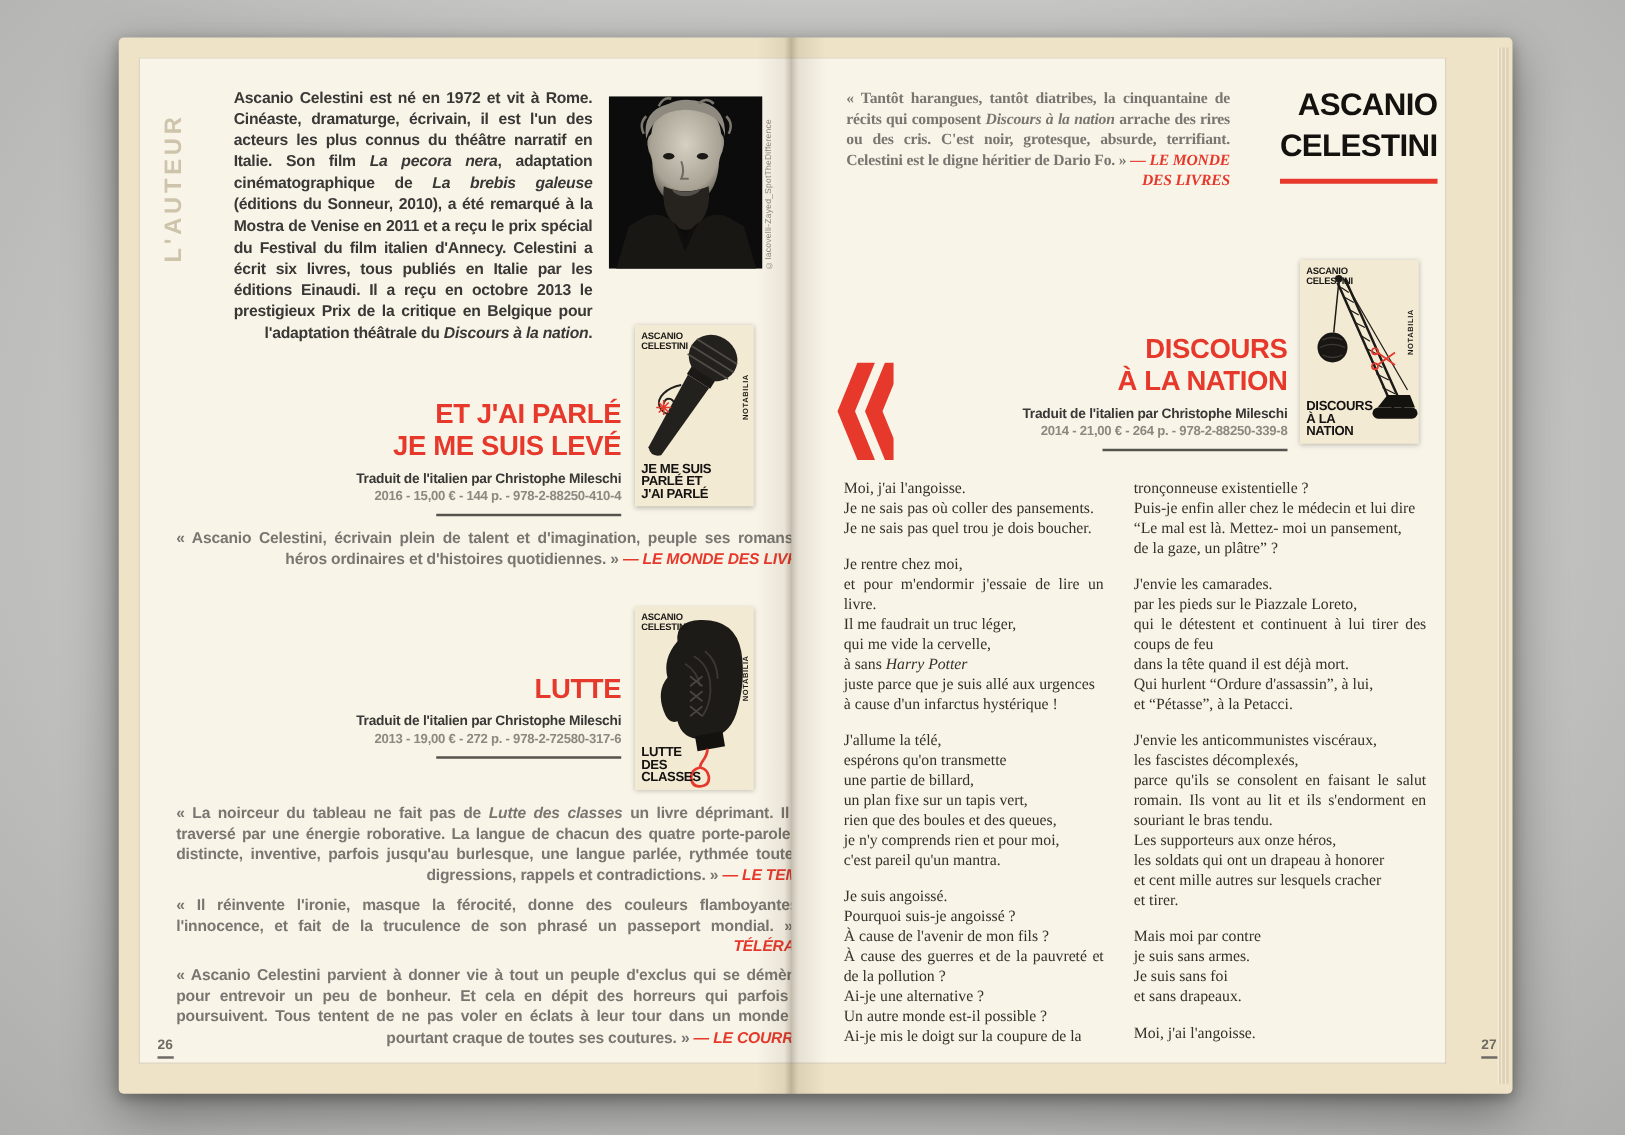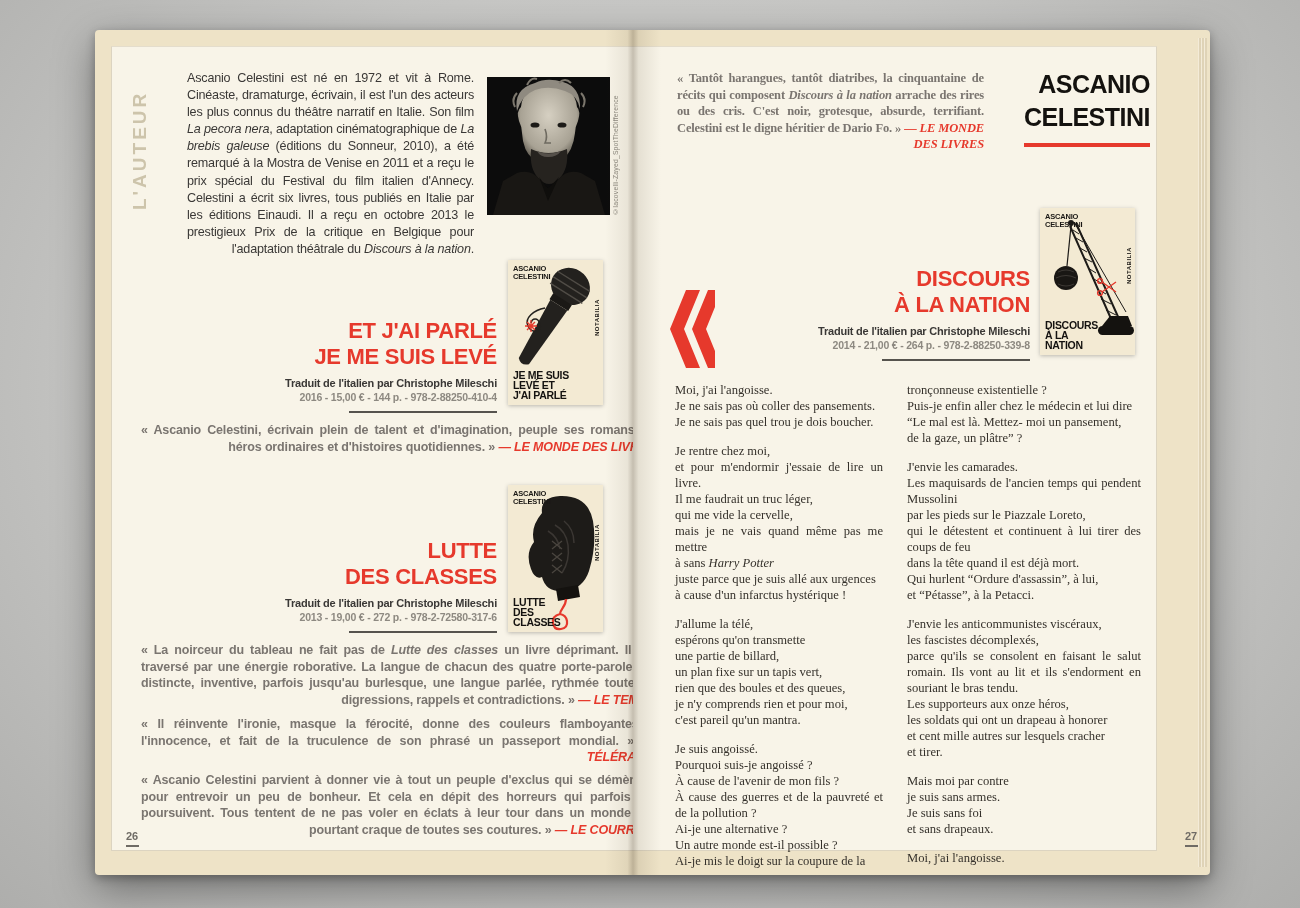--- a/index.html
+++ b/index.html
@@ -40,21 +40,21 @@
     background:repeating-linear-gradient(to right, rgba(255,255,255,.30) 0 1px, rgba(90,70,40,.10) 1px 3px);
   }
   .vert{writing-mode:vertical-rl;transform:rotate(180deg);}
   
   .lp-sidebar{
     position:absolute;left:34px;top:50px;height:130px;
     font-weight:800;font-size:19px;letter-spacing:3px;color:#cdc4ab;
   }
   .lp-bio{
     position:absolute;left:92px;top:40px;width:287px;
-    font-weight:400;font-size:12.6px;line-height:17.1px;letter-spacing:-.2px;
+    font-weight:700;font-size:12.6px;line-height:17.1px;letter-spacing:-.2px;
     color:var(--ink);text-align:justify;text-align-last:right;
   }
   .lp-photo{position:absolute;left:392px;top:47px;width:123px;height:138px;}
   .lp-photo svg{display:block;}
   .lp-credit{
     position:absolute;left:517px;top:47px;height:138px;
     font-size:6.8px;font-weight:400;color:#8d897f;letter-spacing:.2px;
   }
   .book-block{position:absolute;text-align:right;}
   .bb1{left:150px;top:288px;width:252px;}
@@ -179,31 +179,30 @@
           <path d="M17,66 L29,66 M23,60 L23,72 M19,62 L27,70 M27,62 L19,70"></path>
         </g>
       </svg>
       <div class="cov-author">
           <div class="xline">ASCANIO</div>
           <div class="xline">CELESTINI</div>
         </div>
       <div class="cov-imprint vert">NOTABILIA</div>
       <div class="cov-title">
           <div class="xline">JE ME SUIS</div>
-          <div class="xline">LEVÉ ET</div>
+          <div class="xline">PARLÉ ET</div>
           <div class="xline">J'AI PARLÉ</div>
         </div>
     </div>
 
     <div class="pquote q1"><span>« Ascanio Celestini, écrivain plein de talent et d'imagination, peuple ses romans de héros ordinaires et d'histoires quotidiennes. » </span><span class="seg-red">— LE MONDE DES LIVRES</span></div>
 
     <div class="book-block bb2">
       <div class="bk-title">
           <div class="xline">LUTTE</div>
-          <div class="xline">DES CLASSES</div>
         </div>
       <div class="bk-tr">Traduit de l'italien par Christophe Mileschi</div>
       <div class="bk-details">2013 - 19,00 € - 272 p. - 978-2-72580-317-6</div>
       <div class="bk-rule"></div>
     </div>
     <div class="cover cv2">
       <svg class="cov-art" width="95" height="147" viewBox="0 0 95 147">
         <path d="M34,28 Q32,12 52,11 Q80,10 85,36 Q89,60 81,86 Q75,104 57,106 Q38,108 34,92 Q27,95 23,84 Q17,68 26,57 Q22,42 34,28 Z" fill="#1d1b18"></path>
         <path d="M47,40 Q58,46 60,60 Q62,76 54,88 M40,46 Q50,52 52,64 M56,36 Q66,44 66,58" stroke="#3b3733" stroke-width="1.5" fill="none"></path>
         <path d="M44,56 l10,8 M54,56 l-10,8 M44,68 l10,8 M54,68 l-10,8 M44,80 l10,8 M54,80 l-10,8" stroke="#4a453f" stroke-width="1.3"></path>
@@ -291,21 +290,20 @@
 
     <div class="xcol xc1">
         <div class="xline">Moi, j'ai l'angoisse.</div>
         <div class="xline">Je ne sais pas où coller des pansements.</div>
         <div class="xline">Je ne sais pas quel trou je dois boucher.</div>
         <div class="xline gap"></div>
         <div class="xline">Je rentre chez moi,</div>
         <div class="xline">et pour m'endormir j'essaie de lire un livre.</div>
         <div class="xline">Il me faudrait un truc léger,</div>
         <div class="xline">qui me vide la cervelle,</div>
-        <div class="xline">mais je ne vais quand même pas me mettre</div>
         <div class="xline"><span>à sans </span><span class="seg-it">Harry Potter</span></div>
         <div class="xline">juste parce que je suis allé aux urgences</div>
         <div class="xline">à cause d'un infarctus hystérique !</div>
         <div class="xline gap"></div>
         <div class="xline">J'allume la télé,</div>
         <div class="xline">espérons qu'on transmette</div>
         <div class="xline">une partie de billard,</div>
         <div class="xline">un plan fixe sur un tapis vert,</div>
         <div class="xline">rien que des boules et des queues,</div>
         <div class="xline">je n'y comprends rien et pour moi,</div>
@@ -319,21 +317,20 @@
         <div class="xline">Un autre monde est-il possible ?</div>
         <div class="xline">Ai-je mis le doigt sur la coupure de la</div>
       </div>
     <div class="xcol xc2">
         <div class="xline">tronçonneuse existentielle ?</div>
         <div class="xline">Puis-je enfin aller chez le médecin et lui dire</div>
         <div class="xline">“Le mal est là. Mettez- moi un pansement,</div>
         <div class="xline">de la gaze, un plâtre” ?</div>
         <div class="xline gap"></div>
         <div class="xline">J'envie les camarades.</div>
-        <div class="xline">Les maquisards de l'ancien temps qui pendent Mussolini</div>
         <div class="xline">par les pieds sur le Piazzale Loreto,</div>
         <div class="xline">qui le détestent et continuent à lui tirer des coups de feu</div>
         <div class="xline">dans la tête quand il est déjà mort.</div>
         <div class="xline">Qui hurlent “Ordure d'assassin”, à lui,</div>
         <div class="xline">et “Pétasse”, à la Petacci.</div>
         <div class="xline gap"></div>
         <div class="xline">J'envie les anticommunistes viscéraux,</div>
         <div class="xline">les fascistes décomplexés,</div>
         <div class="xline">parce qu'ils se consolent en faisant le salut romain. Ils vont au lit et ils s'endorment en souriant le bras tendu.</div>
         <div class="xline">Les supporteurs aux onze héros,</div>

